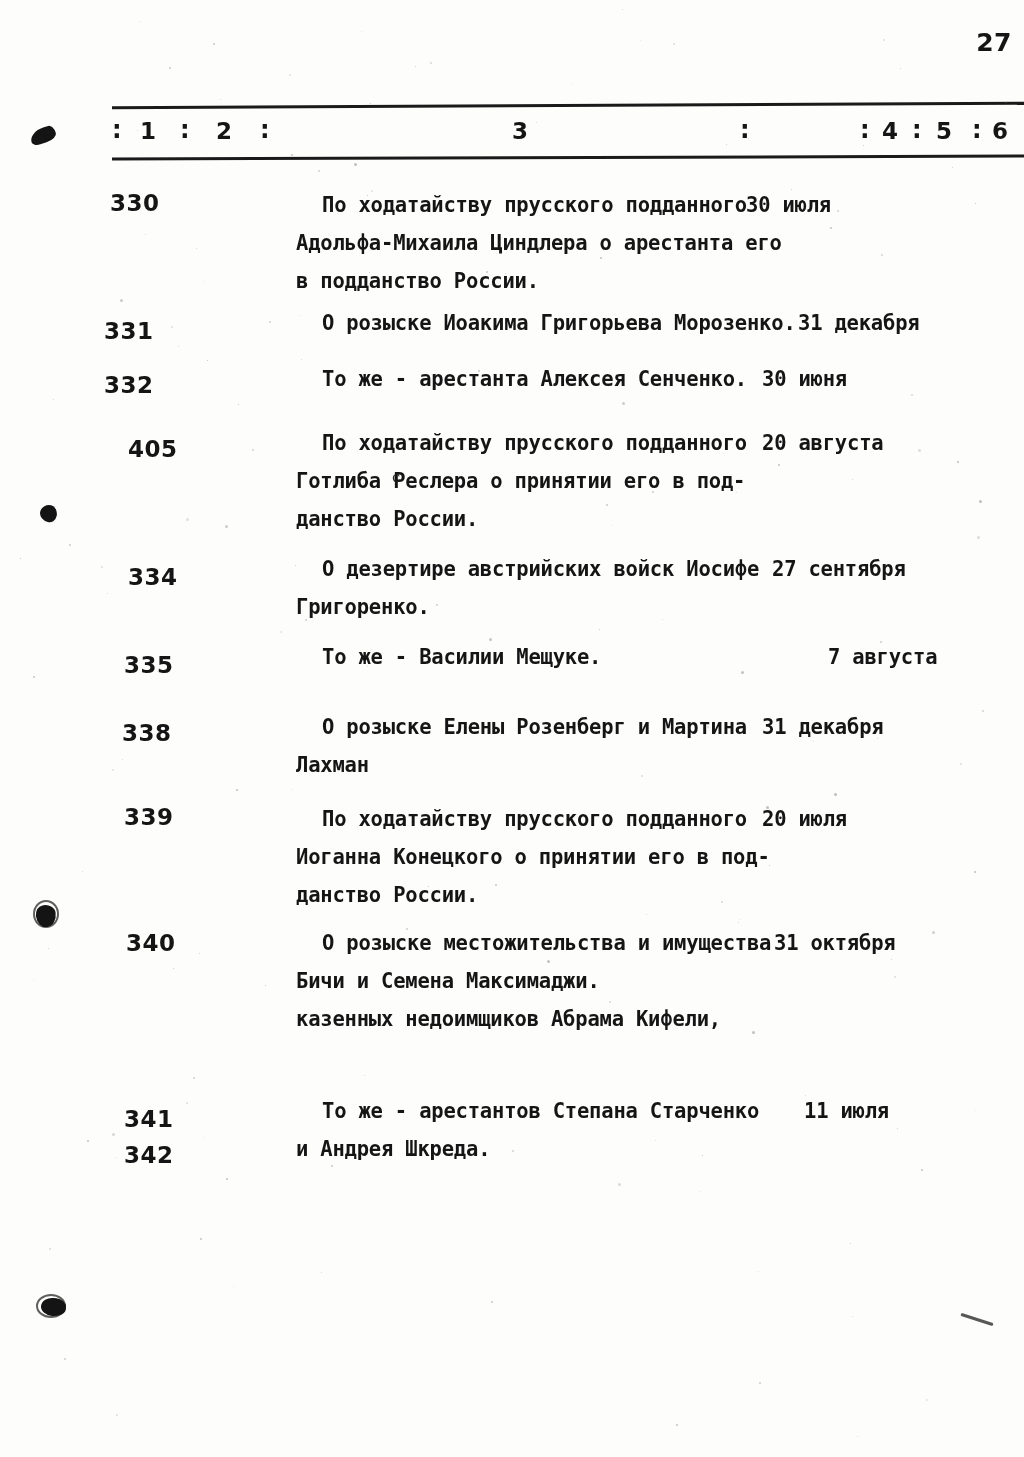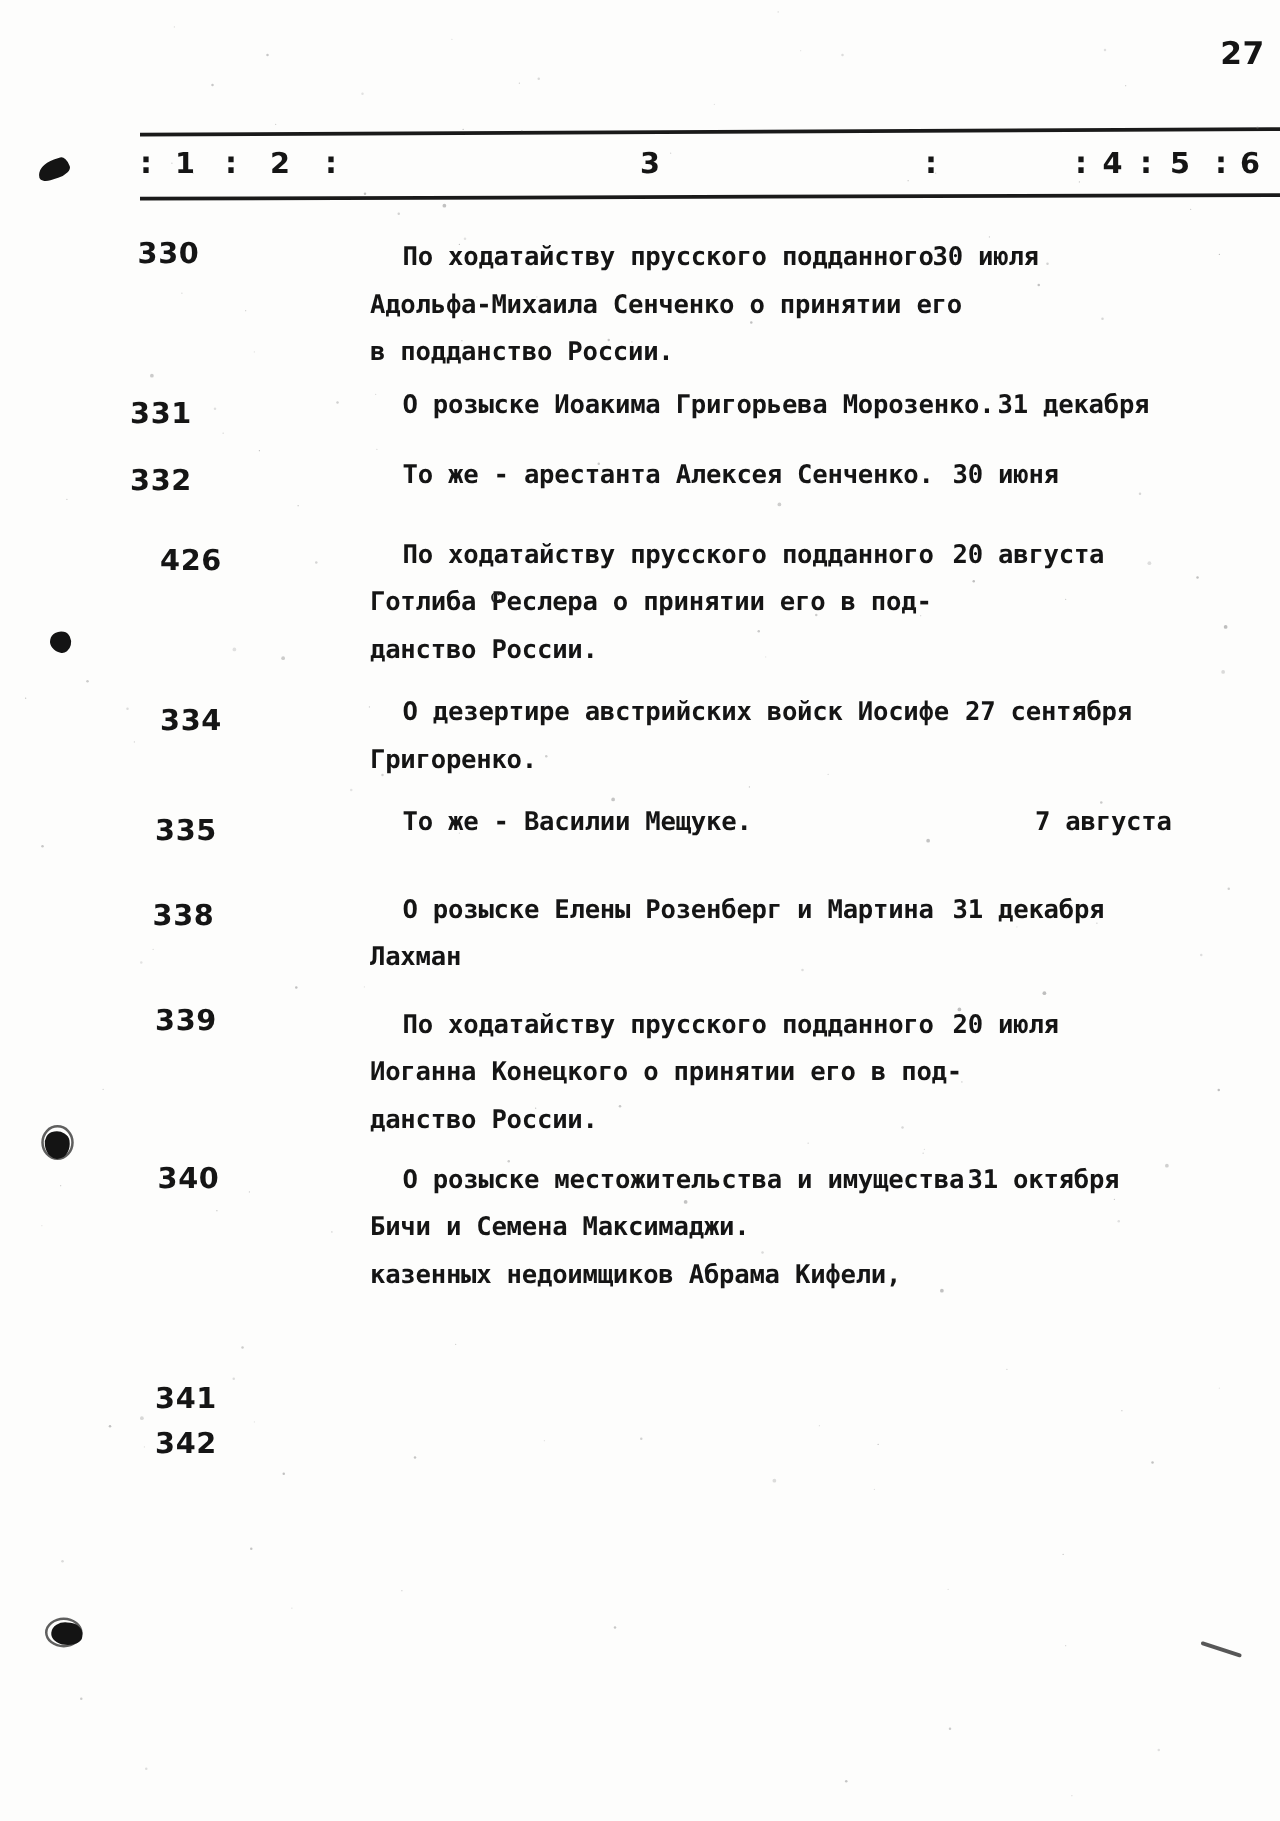--- a/index.html
+++ b/index.html
@@ -215,38 +215,38 @@
         <div class="col-cell" style="left: 880px;">6</div>
         <div class="col-sep" style="left: 860px;">:</div>
       </div>
   </div>
 
   <div class="entries" id="entries">
       <div class="entry" style="height: 136px; top: 0px; position: absolute;">
         <div class="entry-no" style="left: 110px; top: 4px;">330</div>
         <div class="entry-body">
           <div class="line indent">По ходатайству прусского подданного<span class="date" style="left: 424px;">30 июля</span></div>
-          <div class="line">Адольфа-Михаила Сенченко о принятии его</div>
+          <div class="line">Адольфа-Михаила Циндлера о арестанта его</div>
           <div class="line">в подданство России.</div>
         </div>
       </div>
       <div class="entry" style="height: 60px; top: 118px; position: absolute;">
         <div class="entry-no" style="left: 104px; top: 14px;">331</div>
         <div class="entry-body">
           <div class="line indent">О розыске Иоакима Григорьева Морозенко.<span class="date" style="left: 476px;">31 декабря</span></div>
         </div>
       </div>
       <div class="entry" style="height: 60px; top: 174px; position: absolute;">
         <div class="entry-no" style="left: 104px; top: 12px;">332</div>
         <div class="entry-body">
           <div class="line indent">То же - арестанта Алексея Сенченко.<span class="date" style="left: 440px;">30 июня</span></div>
         </div>
       </div>
       <div class="entry" style="height: 136px; top: 238px; position: absolute;">
-        <div class="entry-no" style="left: 128px; top: 12px;">426</div>
+        <div class="entry-no" style="left: 128px; top: 12px;">405</div>
         <div class="entry-body">
           <div class="line indent">По ходатайству прусского подданного<span class="date" style="left: 440px;">20 августа</span></div>
           <div class="line">Готлиба Реслера о принятии его в под-<span class="hand-ins" style="left: 96px; top: -4px;">с</span></div>
           <div class="line">данство России.</div>
         </div>
       </div>
       <div class="entry" style="height: 98px; top: 364px; position: absolute;">
         <div class="entry-no" style="left: 128px; top: 14px;">334</div>
         <div class="entry-body">
           <div class="line indent">О дезертире австрийских войск Иосифе<span class="date" style="left: 450px;">27 сентября</span></div>
@@ -277,20 +277,24 @@
       <div class="entry" style="height: 136px; top: 738px; position: absolute;">
         <div class="entry-no" style="left: 126px; top: 6px;">340</div>
         <div class="entry-body">
           <div class="line indent">О розыске местожительства и имущества<span class="date" style="left: 452px;">31 октября</span></div>
           <div class="line">Бичи и Семена Максимаджи.</div>
           <div class="line">казенных недоимщиков Абрама Кифели,</div>
         </div>
       </div>
       <div class="entry" style="height: 98px; top: 862px; position: absolute; margin-top: 44px;">
         <div class="entry-no" style="left: 124px; top: 14px;">341</div>
+        <div class="entry-body">
+          <div class="line indent">То же - арестантов Степана Старченко<span class="date" style="left: 482px;">11 июля</span></div>
+          <div class="line">и Андрея Шкреда.</div>
+        </div>
       </div>
       <div class="entry" style="height: 136px; top: 950px; position: absolute;">
         <div class="entry-no" style="left: 124px; top: 6px;">342</div>
       </div>
     </div>
 
   <div class="blot b1"></div>
   <div class="blot b2"></div>
   <div class="blot-ring r2"></div>
   <div class="blot b3"></div>

